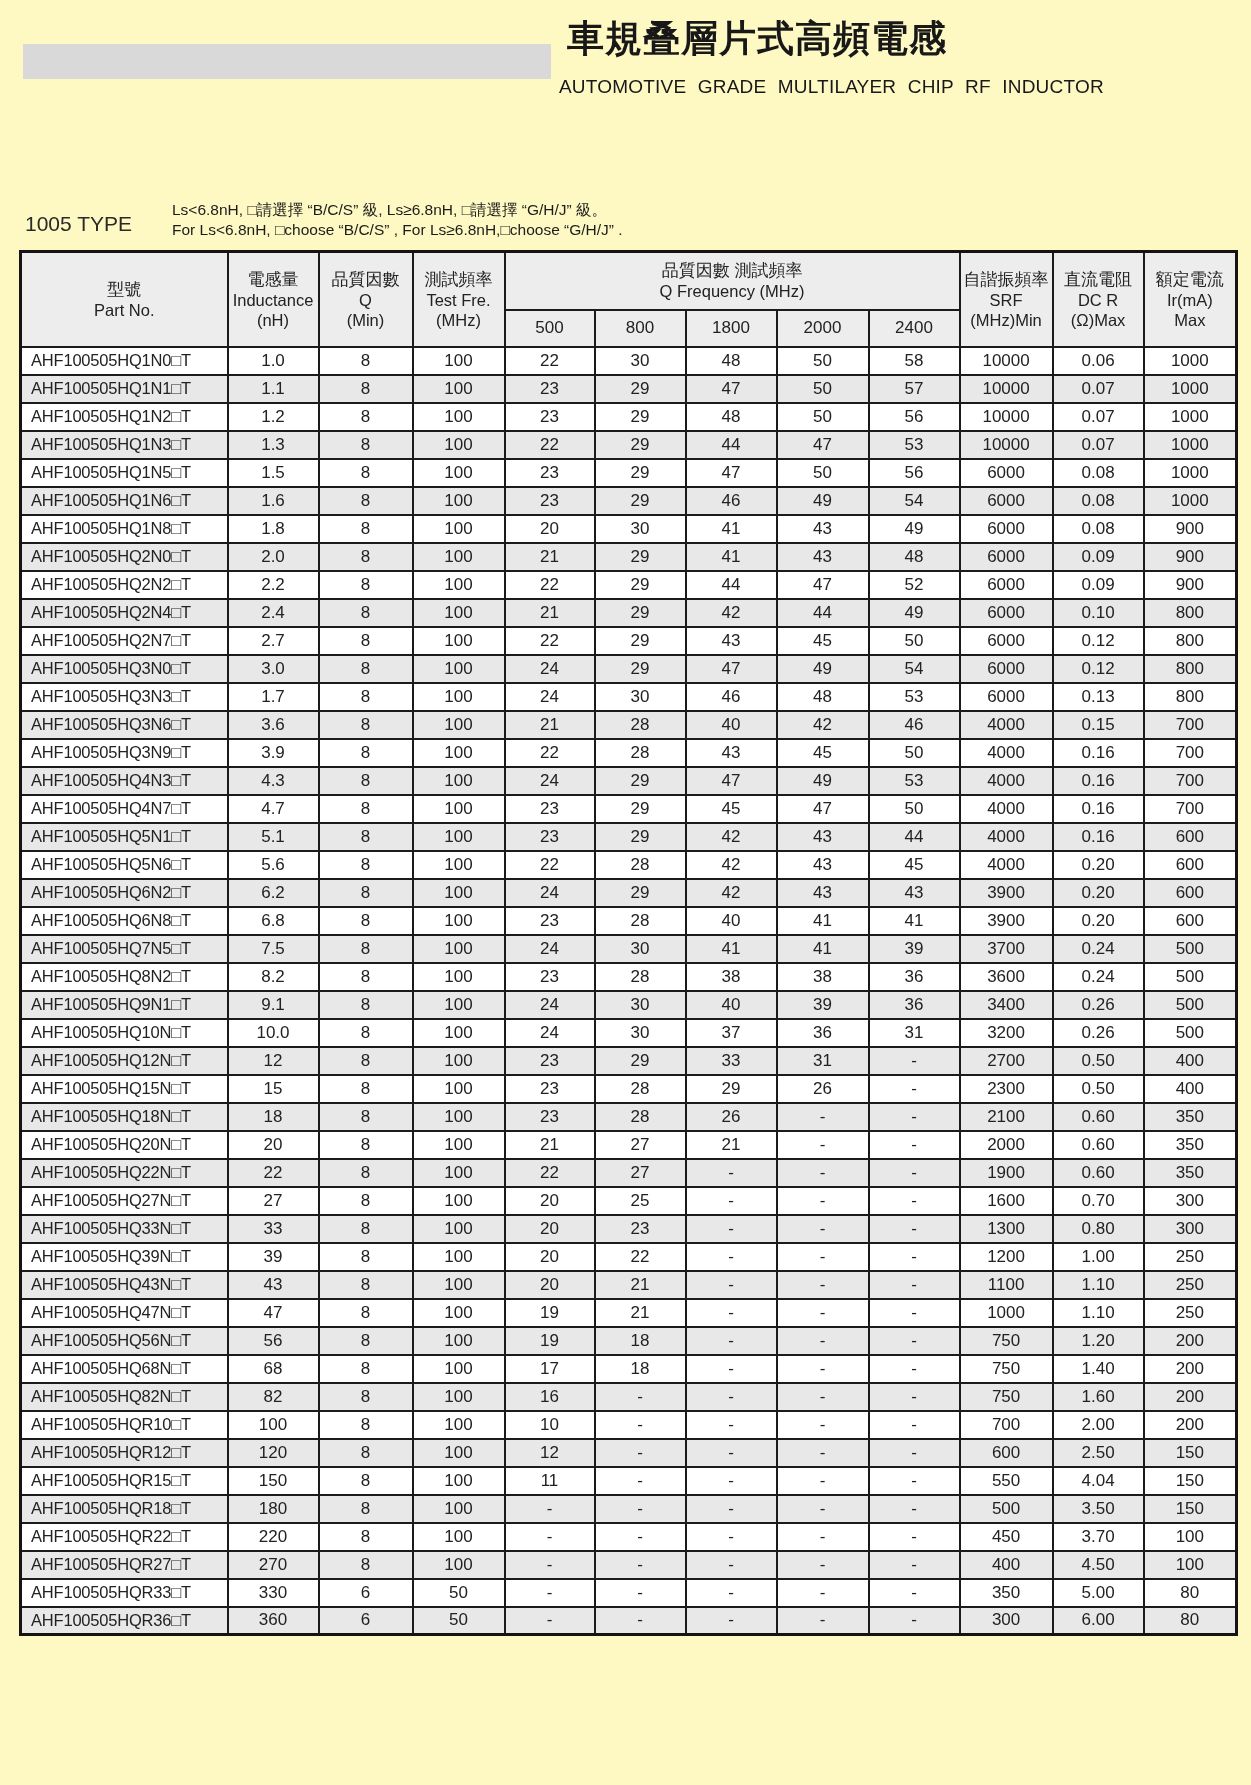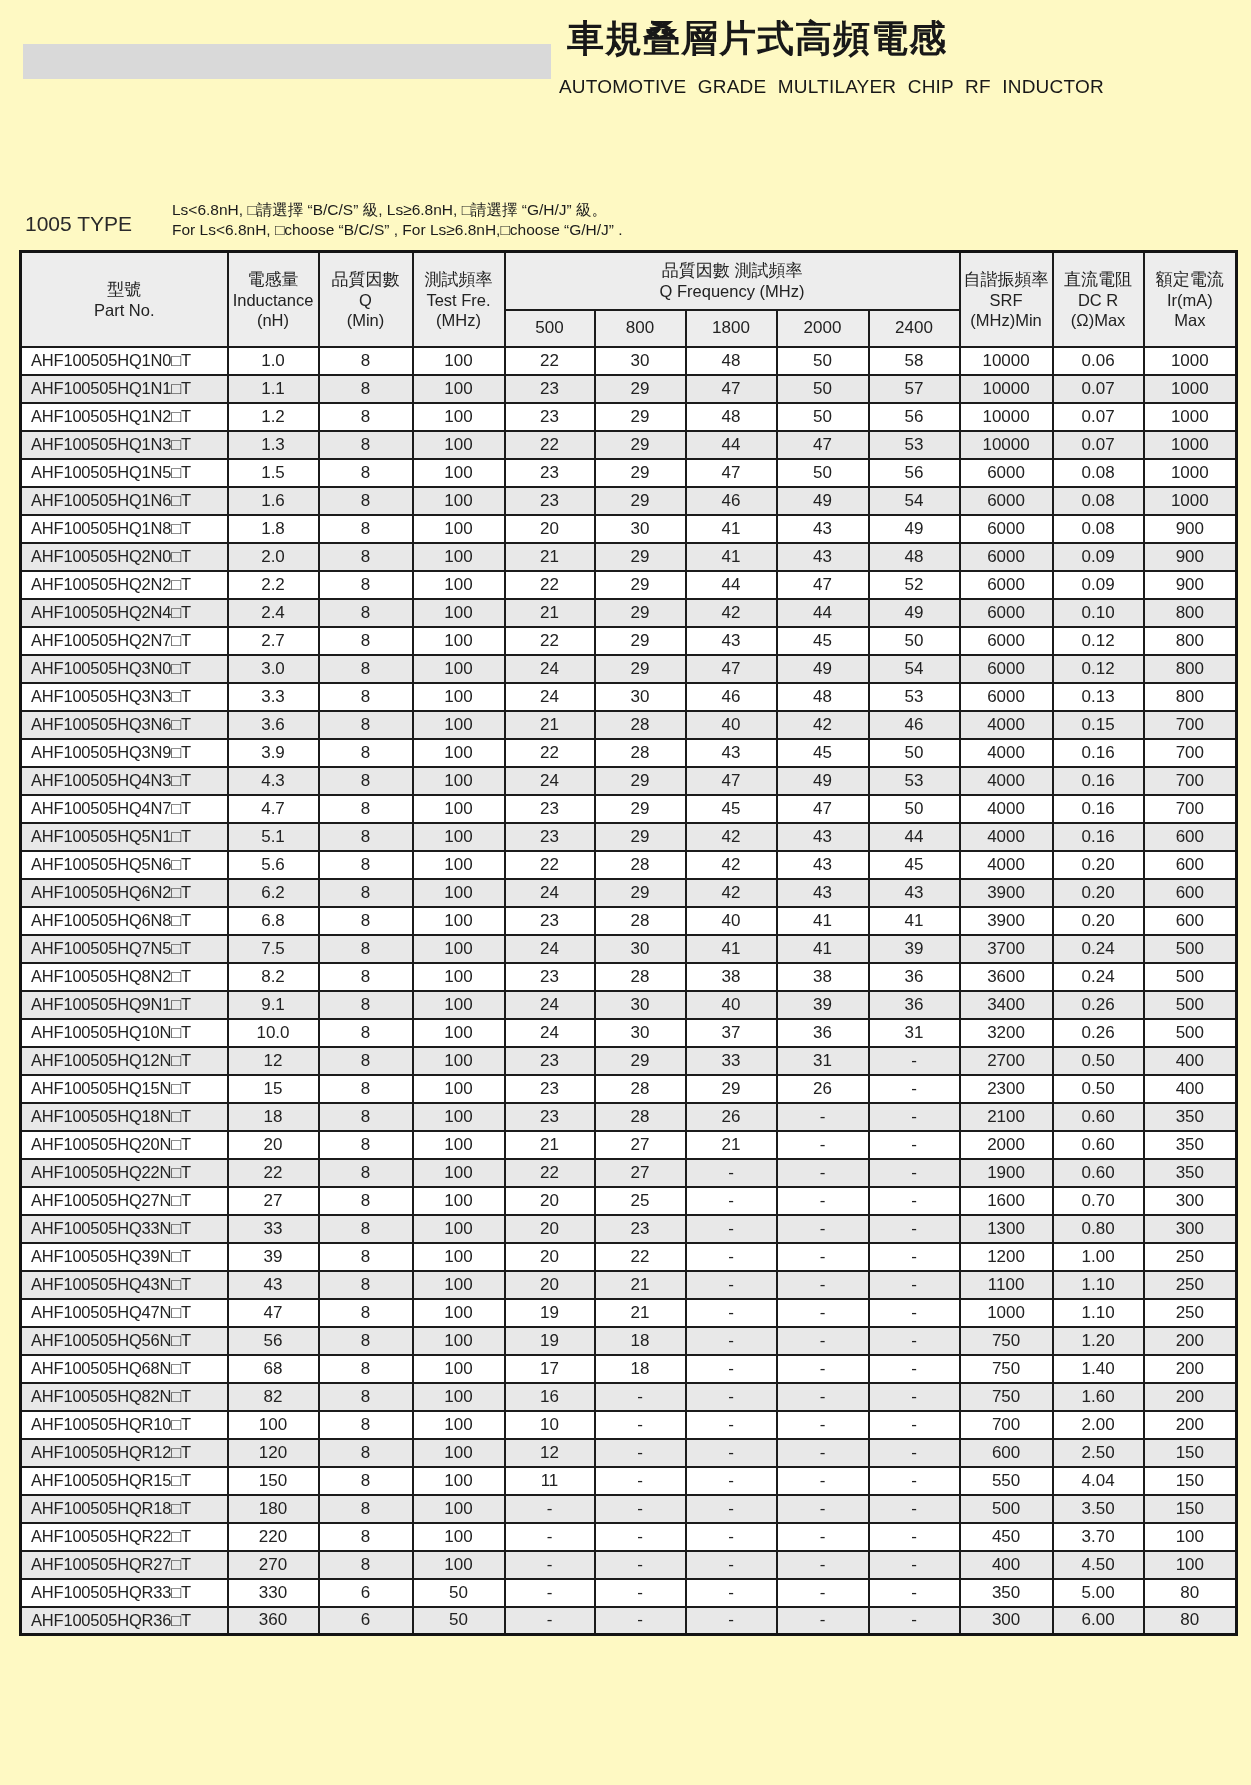--- a/index.html
+++ b/index.html
@@ -287,21 +287,21 @@
             <td>29</td>
             <td>47</td>
             <td>49</td>
             <td>54</td>
             <td>6000</td>
             <td>0.12</td>
             <td>800</td>
           </tr>
           <tr>
             <td class="part">AHF100505HQ3N3□T</td>
-            <td>3.3</td>
+            <td>1.7</td>
             <td>8</td>
             <td>100</td>
             <td>24</td>
             <td>30</td>
             <td>46</td>
             <td>48</td>
             <td>53</td>
             <td>6000</td>
             <td>0.13</td>
             <td>800</td>

